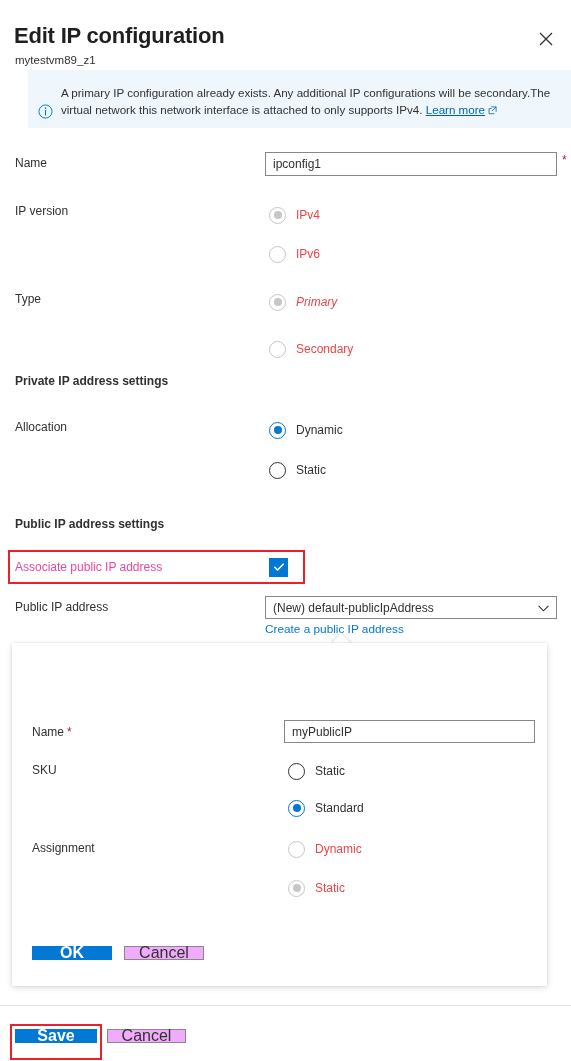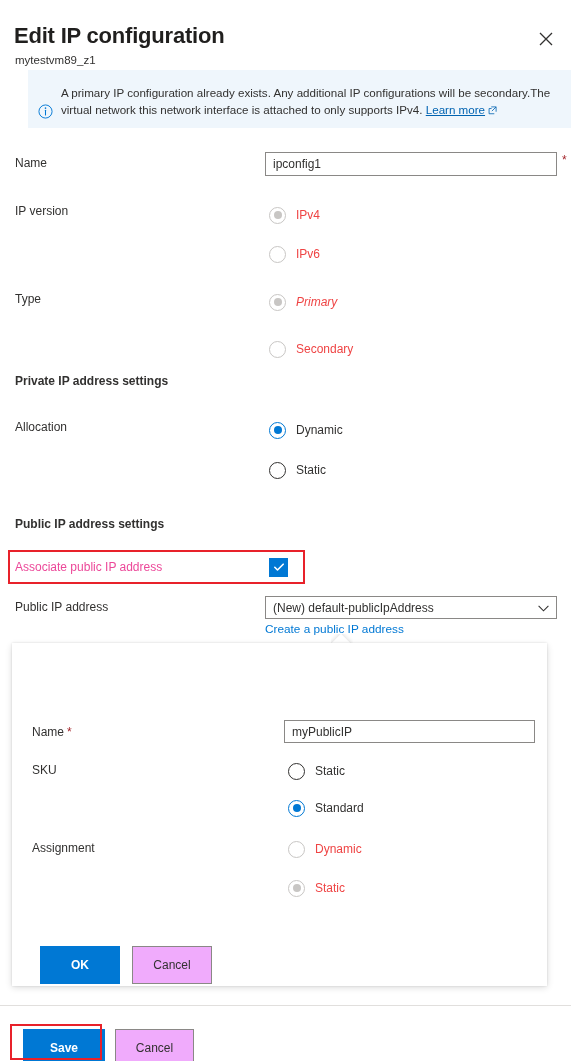--- a/index.html
+++ b/index.html
@@ -309,31 +309,30 @@
     left: 276px;
     display: flex;
     align-items: center;
     height: 20px;
     cursor: pointer;
   }
 
   
   .btn {
     position: absolute;
-    height: 38px;
+    height: 14px;
     min-width: 78px;
     box-sizing: border-box;
     font-family: "Liberation Sans", sans-serif;
-    font-size: 12px;
+    font-size: 16px;
     display: flex;
     align-items: center;
     justify-content: center;
     cursor: pointer;
     border: 1px solid transparent;
-    margin-left: 8px;
   }
   .btn-primary {
     background: #0078d4;
     color: #ffffff;
     border-color: #0078d4;
     font-weight: 600;
   }
   .btn-secondary {
     background: #f0abfc;
     color: #323130;

